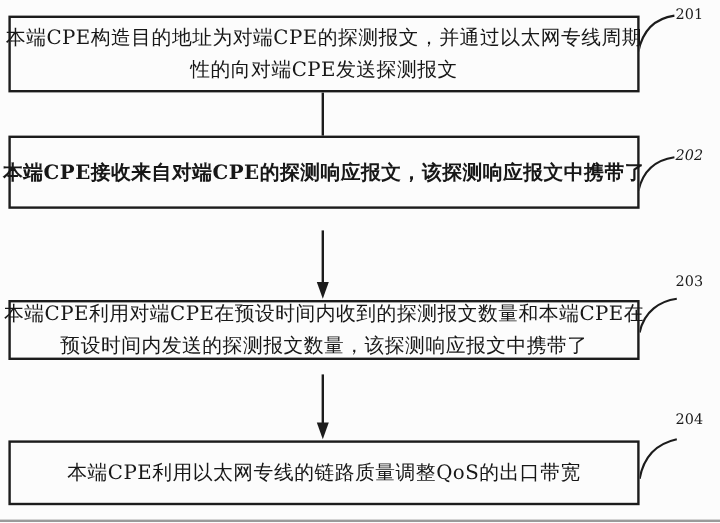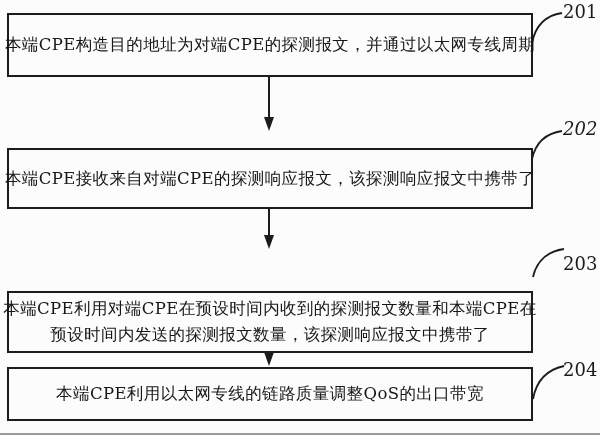--- a/index.html
+++ b/index.html
@@ -47,36 +47,36 @@
     text-align: center;
   }
   .box .line {
     font-size: 16.5px;
     line-height: 26px;
     color: #171717;
     letter-spacing: 0.4px;
     white-space: nowrap;
   }
   .box1 { top: 13px;  height: 64px; }
-  .box2 { top: 148px; height: 61px; }
-  .box3 { top: 250px; height: 62px; margin-top: 41px; }
+  .box2 { top: 113px; height: 61px; font-weight: bold; }
+  .box3 { top: 250px; height: 50px; }
   .box4 { top: 367px; height: 54px; }
   .ref {
     position: absolute;
     left: 563px;
     width: 36px;
-    font-size: 18px;
+    font-size: 12px;
     line-height: 20px;
     color: #1a1a1a;
     text-align: left;
   }
   .ref1 { top: 2px; }
   .ref2 { top: 119px; font-style: italic; }
-  .ref3 { top: 254px; }
-  .ref4 { top: 360px; }
+  .ref3 { top: 224px; }
+  .ref4 { top: 339px; }
 </style>
 </head>
 <body>
 
 <div class="stage">
 
   <svg class="connectors" viewBox="0 0 600 436" xmlns="http://www.w3.org/2000/svg">
 
     <g stroke="#1c1c1c" stroke-width="2" fill="#1c1c1c">
       <line x1="269" y1="77" x2="269" y2="118"></line>
@@ -90,20 +90,21 @@
     <g stroke="#1c1c1c" stroke-width="1.8" fill="none">
       <path d="M 562 13  C 548 15  536 23  532 43"></path>
       <path d="M 562 131 C 548 133 536 141 532 159"></path>
       <path d="M 564 249 C 550 251 537 259 533 277"></path>
       <path d="M 564 366 C 550 369 537 377 533 399"></path>
     </g>
   </svg>
 
   <div class="box box1">
     <div class="line">本端CPE构造目的地址为对端CPE的探测报文，并通过以太网专线周期</div>
+    <div class="line">性的向对端CPE发送探测报文</div>
   </div>
   <div class="ref ref1">201</div>
 
   <div class="box box2">
     <div class="line">本端CPE接收来自对端CPE的探测响应报文，该探测响应报文中携带了</div>
   </div>
   <div class="ref ref2">202</div>
 
   <div class="box box3">
     <div class="line">本端CPE利用对端CPE在预设时间内收到的探测报文数量和本端CPE在</div>

